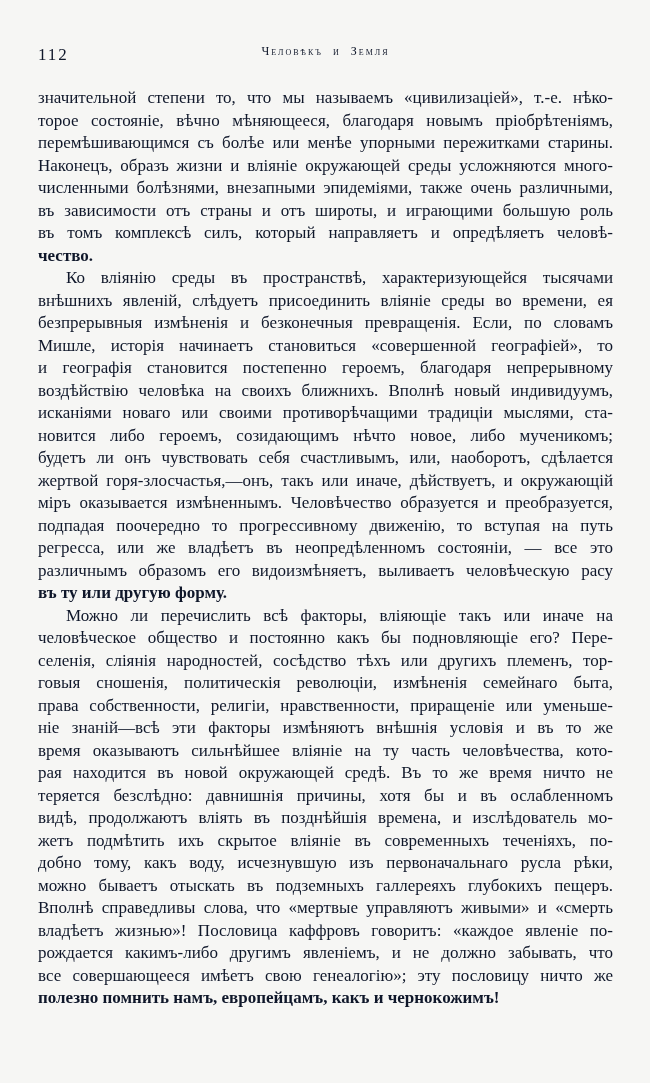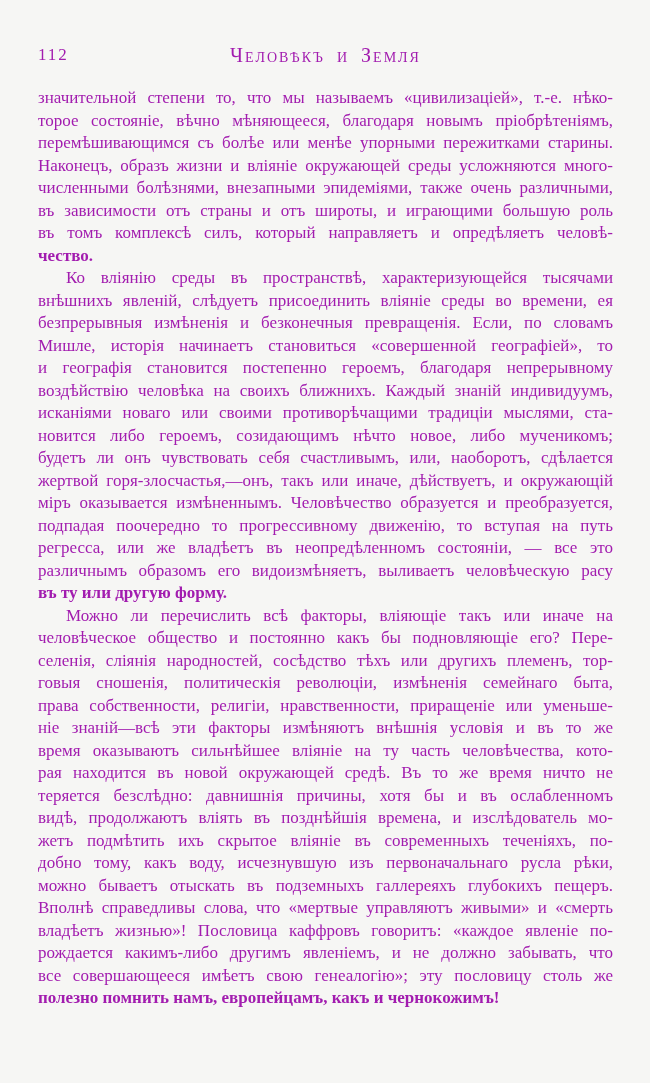--- a/index.html
+++ b/index.html
@@ -5,21 +5,21 @@
   html, body {
     margin: 0;
     padding: 0;
     background: #f6f6f4;
   }
   .page {
     position: relative;
     width: 650px;
     height: 1083px;
     background: #f6f6f4;
-    color: #a21caf;
+    color: #0f172a;
     font-family: "Liberation Serif", "DejaVu Serif", serif;
     overflow: hidden;
     border-radius: 8px;
   }
   .running-head {
     position: absolute;
     top: 44px;
     left: 38px;
     right: 37px;
     height: 22px;
@@ -28,21 +28,21 @@
     position: absolute;
     left: 0;
     top: 1px;
     font-size: 17px;
     letter-spacing: 2px;
   }
   .title {
     display: block;
     text-align: center;
     font-variant: small-caps;
-    font-size: 20px;
+    font-size: 12px;
     letter-spacing: 2px;
     word-spacing: 5px;
   }
   .text-block {
     position: absolute;
     top: 87px;
     left: 38px;
     width: 575px;
     font-size: 17px;
     line-height: 22.5px;
@@ -74,21 +74,21 @@
         <div class="line j">въ зависимости отъ страны и отъ широты, и играющими большую роль</div>
         <div class="line j">въ томъ комплексѣ силъ, который направляетъ и опредѣляетъ человѣ-</div>
         <div class="line last">чество.</div>
       </div>
       <div class="paragraph">
         <div class="line j indent">Ко вліянію среды въ пространствѣ, характеризующейся тысячами</div>
         <div class="line j">внѣшнихъ явленій, слѣдуетъ присоединить вліяніе среды во времени, ея</div>
         <div class="line j">безпрерывныя измѣненія и безконечныя превращенія. Если, по словамъ</div>
         <div class="line j">Мишле, исторія начинаетъ становиться «совершенной географіей», то</div>
         <div class="line j">и географія становится постепенно героемъ, благодаря непрерывному</div>
-        <div class="line j">воздѣйствію человѣка на своихъ ближнихъ. Каждый знаній индивидуумъ,</div>
+        <div class="line j">воздѣйствію человѣка на своихъ ближнихъ. Вполнѣ новый индивидуумъ,</div>
         <div class="line j">исканіями новаго или своими противорѣчащими традиціи мыслями, ста-</div>
         <div class="line j">новится либо героемъ, созидающимъ нѣчто новое, либо мученикомъ;</div>
         <div class="line j">будетъ ли онъ чувствовать себя счастливымъ, или, наоборотъ, сдѣлается</div>
         <div class="line j">жертвой горя-злосчастья,—онъ, такъ или иначе, дѣйствуетъ, и окружающій</div>
         <div class="line j">міръ оказывается измѣненнымъ. Человѣчество образуется и преобразуется,</div>
         <div class="line j">подпадая поочередно то прогрессивному движенію, то вступая на путь</div>
         <div class="line j">регресса, или же владѣетъ въ неопредѣленномъ состояніи, — все это</div>
         <div class="line j">различнымъ образомъ его видоизмѣняетъ, выливаетъ человѣческую расу</div>
         <div class="line last">въ ту или другую форму.</div>
       </div>
@@ -102,17 +102,17 @@
         <div class="line j">время оказываютъ сильнѣйшее вліяніе на ту часть человѣчества, кото-</div>
         <div class="line j">рая находится въ новой окружающей средѣ. Въ то же время ничто не</div>
         <div class="line j">теряется безслѣдно: давнишнія причины, хотя бы и въ ослабленномъ</div>
         <div class="line j">видѣ, продолжаютъ вліять въ позднѣйшія времена, и изслѣдователь мо-</div>
         <div class="line j">жетъ подмѣтить ихъ скрытое вліяніе въ современныхъ теченіяхъ, по-</div>
         <div class="line j">добно тому, какъ воду, исчезнувшую изъ первоначальнаго русла рѣки,</div>
         <div class="line j">можно бываетъ отыскать въ подземныхъ галлереяхъ глубокихъ пещеръ.</div>
         <div class="line j">Вполнѣ справедливы слова, что «мертвые управляютъ живыми» и «смерть</div>
         <div class="line j">владѣетъ жизнью»! Пословица каффровъ говоритъ: «каждое явленіе по-</div>
         <div class="line j">рождается какимъ-либо другимъ явленіемъ, и не должно забывать, что</div>
-        <div class="line j">все совершающееся имѣетъ свою генеалогію»; эту пословицу столь же</div>
+        <div class="line j">все совершающееся имѣетъ свою генеалогію»; эту пословицу ничто же</div>
         <div class="line last">полезно помнить намъ, европейцамъ, какъ и чернокожимъ!</div>
       </div>
     </main>
 </div>
 
 </body></html>

